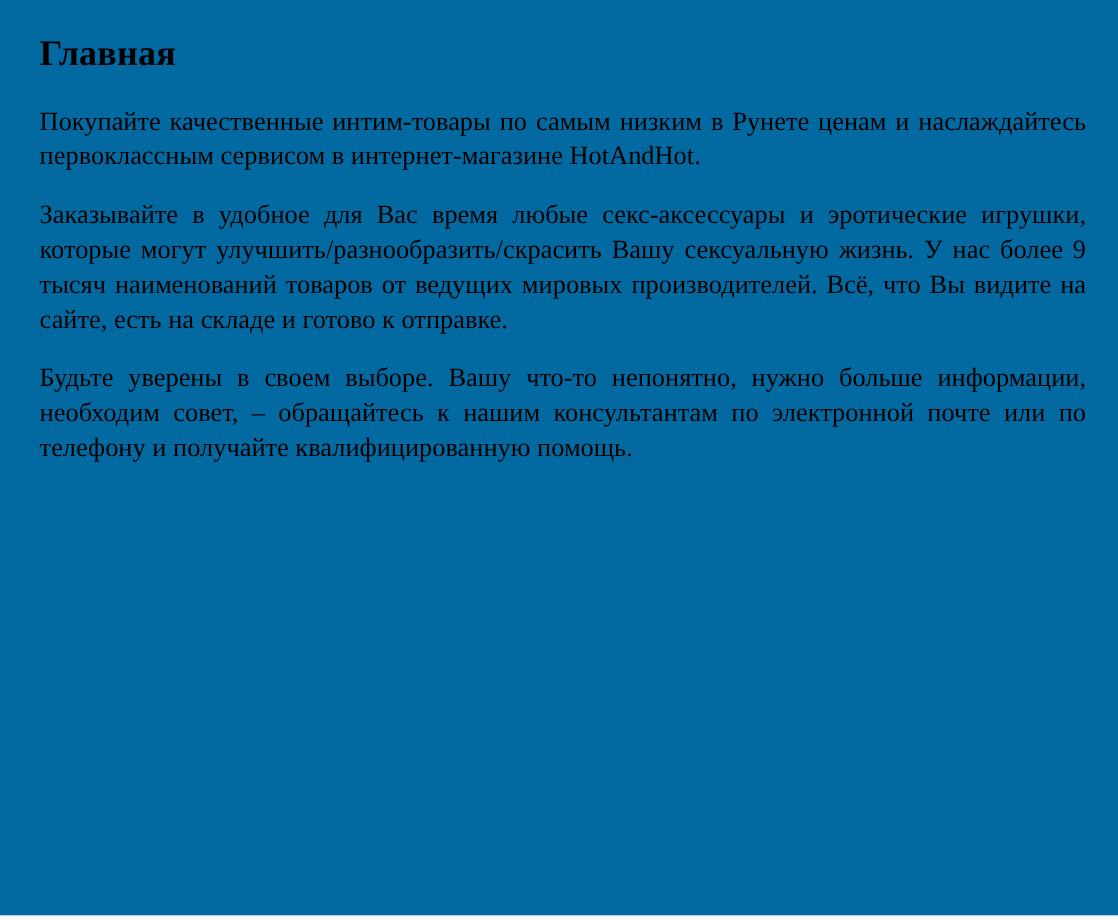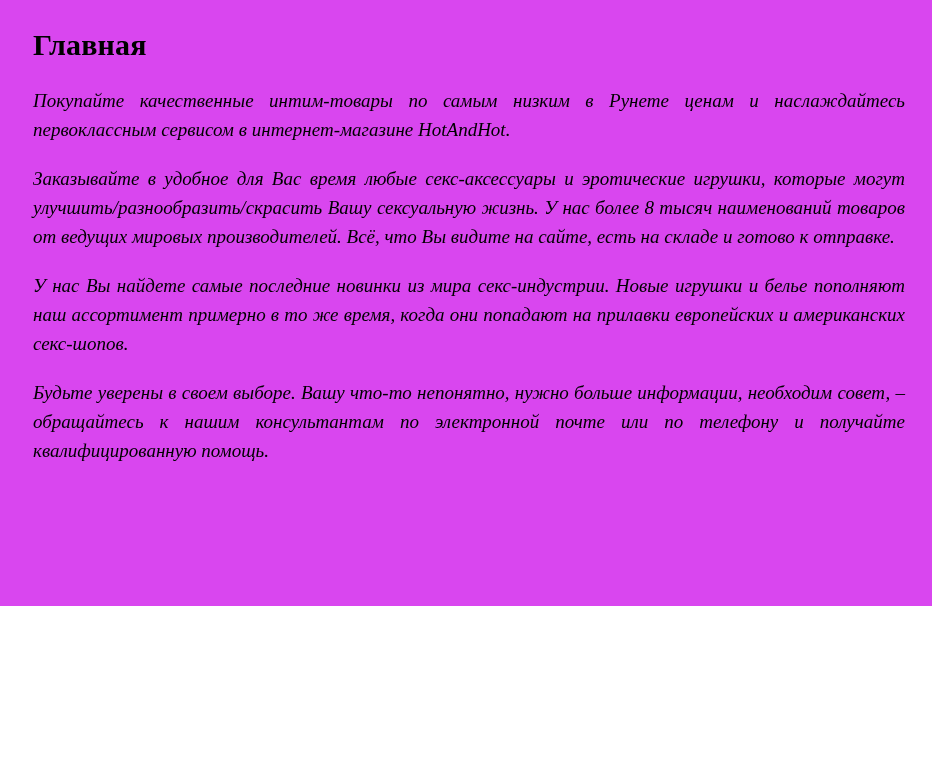--- a/index.html
+++ b/index.html
@@ -3,22 +3,22 @@
 <meta charset="utf-8">
 <style>
   html, body {
     margin: 0;
     padding: 0;
     background: #ffffff;
   }
 
   .page {
     width: 932px;
-    height: 606px;
-    background: #d946ef;
+    height: 763px;
+    background: #0369a1;
     box-sizing: border-box;
     padding: 0;
     position: relative;
     overflow: hidden;
     font-family: "Liberation Serif", "DejaVu Serif", serif;
     color: #000000;
     -webkit-font-smoothing: antialiased;
   }
 
   .content {
@@ -45,50 +45,48 @@
 
   .body-copy {
     position: absolute;
     left: 0;
     top: 86px;
     width: 872px;
   }
 
   .para {
     font-family: "Liberation Serif", "DejaVu Serif", serif;
-    font-size: 19px;
+    font-size: 22px;
     line-height: 29px;
     text-align: justify;
     text-justify: inter-word;
     margin: 0 0 20px 0;
     padding: 0;
     color: #000000;
     hyphens: none;
-    font-style: italic;
   }
 
   .para:last-child {
     margin-bottom: 0;
   }
 </style>
 </head>
 <body>
 
 <div class="page">
   <div class="content">
 
     <h1 class="page-title">Главная</h1>
 
     <div class="body-copy">
 
       <p class="para">Покупайте качественные интим-товары по самым низким в Рунете ценам и наслаждайтесь первоклассным сервисом в интернет-магазине HotAndHot.</p>
 
-      <p class="para">Заказывайте в удобное для Вас время любые секс-аксессуары и эротические игрушки, которые могут улучшить/разнообразить/скрасить Вашу сексуальную жизнь. У нас более 8 тысяч наименований товаров от ведущих мировых производителей. Всё, что Вы видите на сайте, есть на складе и готово к отправке.</p>
+      <p class="para">Заказывайте в удобное для Вас время любые секс-аксессуары и эротические игрушки, которые могут улучшить/разнообразить/скрасить Вашу сексуальную жизнь. У нас более 9 тысяч наименований товаров от ведущих мировых производителей. Всё, что Вы видите на сайте, есть на складе и готово к отправке.</p>
 
 
-      <p class="para">У нас Вы найдете самые последние новинки из мира секс-индустрии. Новые игрушки и белье пополняют наш ассортимент примерно в то же время, когда они попадают на прилавки европейских и американских секс-шопов.</p>
 
       <p class="para">Будьте уверены в своем выборе. Вашу что-то непонятно, нужно больше информации, необходим совет, – обращайтесь к нашим консультантам по электронной почте или по телефону и получайте квалифицированную помощь.</p>
 
 
     </div>
   </div>
 </div>
 
 </body></html>

